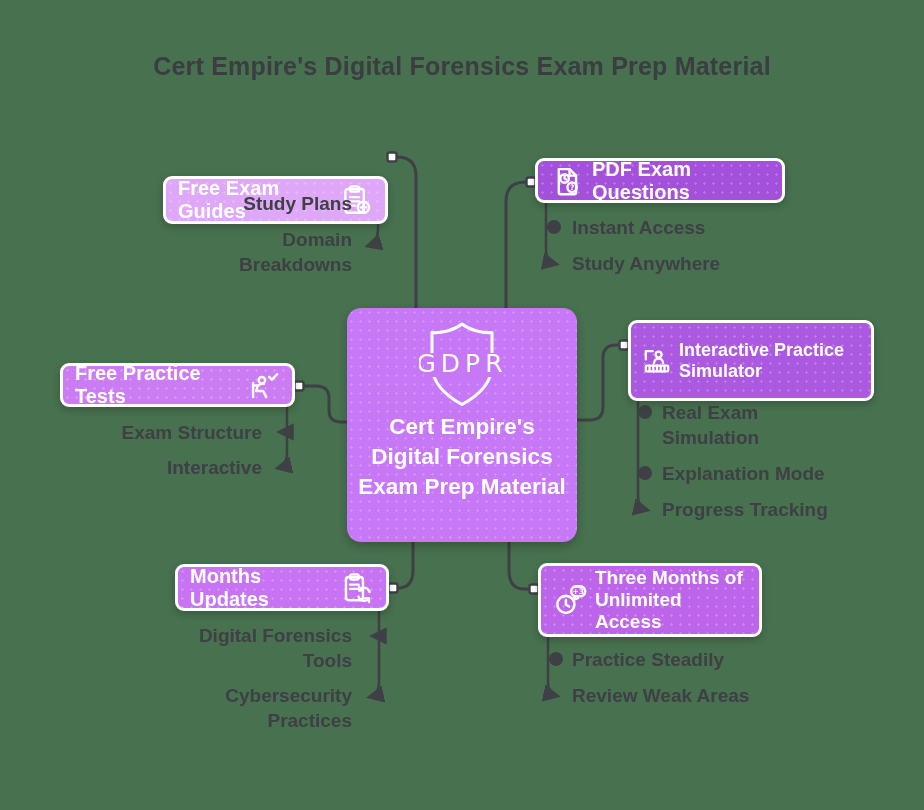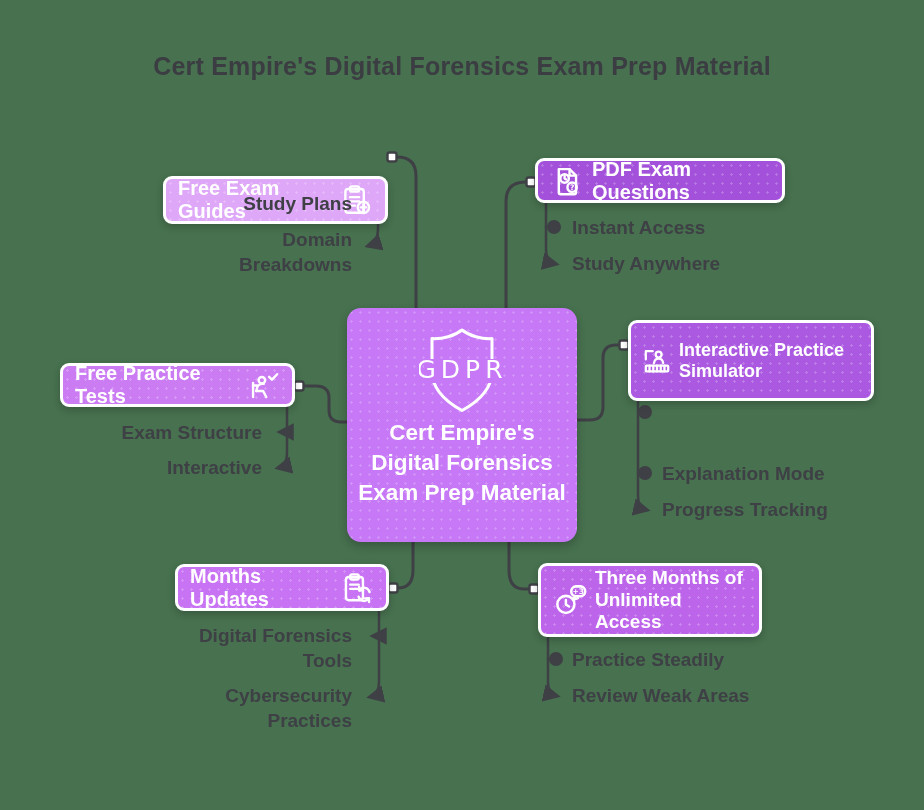--- a/index.html
+++ b/index.html
@@ -27,21 +27,21 @@
   .n1{left:163px;top:132px;width:225px;height:48px;font-size:20px;}
   .n2{left:535px;top:158px;width:250px;height:45px;font-size:20px;}
   .n3{left:60px;top:363px;width:235px;height:44px;font-size:20px;gap:12px;}
   .n4{left:628px;top:320px;width:246px;height:81px;font-size:18px;padding:0 10px;gap:6px;}
   .n5{left:175px;top:564px;width:214px;height:47px;font-size:20px;}
   .n6{left:538px;top:563px;width:224px;height:74px;font-size:19px;padding:0 10px;gap:6px;}
   .center{
     position:absolute;left:347px;top:308px;width:230px;height:234px;
     border-radius:14px;box-shadow:0 4px 9px rgba(20,30,20,.3);
     display:flex;flex-direction:column;align-items:center;box-sizing:border-box;
-    padding-top:18px;
+    padding-top:12px;
     background-image:radial-gradient(rgba(255,255,255,.2) 1px,transparent 1.4px);
     background-size:9px 9px;
   }
   .center-label{
     color:#fff;font-weight:bold;font-size:22.5px;line-height:1.33;
     text-align:center;padding:2px 10px 0 10px;
   }
   .sub{
     position:absolute;color:#3e4045;font-weight:bold;font-size:19px;
     line-height:25px;white-space:nowrap;
@@ -166,20 +166,21 @@
       <g stroke="#fff" stroke-width="1.7" fill="none" stroke-linecap="round" stroke-linejoin="round">
         <path d="M3.6 4.6h5.2M3.6 4.6v6.2"></path>
         <circle cx="13.2" cy="7.2" r="2.2"></circle>
         <path d="M9.8 13.4c.3-1.9 1.7-3.2 3.4-3.2s3.1 1.3 3.4 3.2"></path>
         <rect x="3.6" y="15.4" width="16.8" height="4.4" rx="0.5"></rect>
         <path d="M6.4 15.4v4.4M9.2 15.4v4.4M12 15.4v4.4M14.8 15.4v4.4M17.6 15.4v4.4"></path>
       </g>
     </svg>
     <span class="nlabel">Interactive Practice Simulator</span>
   </div>
+  <div class="sub s-left wrap" style="left:662px;top:400px;width:118px;">Real Exam Simulation</div>
   <div class="sub s-left" style="left:662px;top:497px;">Progress Tracking</div>
   <div class="sub s-left" style="left:662px;top:461px;">Explanation Mode</div>
 
   <div class="node n5" style="background-color: rgb(200, 115, 244);">
     <span class="nlabel">Months Updates</span>
     <svg width="34" height="34" viewBox="0 0 24 24">
       <g stroke="#fff" stroke-width="1.7" fill="none" stroke-linecap="round" stroke-linejoin="round">
         <rect x="4.2" y="4.2" width="12" height="16.4" rx="2"></rect>
         <rect x="7.2" y="2.4" width="6" height="3.6" rx="1.2"></rect>
         <path d="M7.2 9.6h6M7.2 12.6h6"></path>

